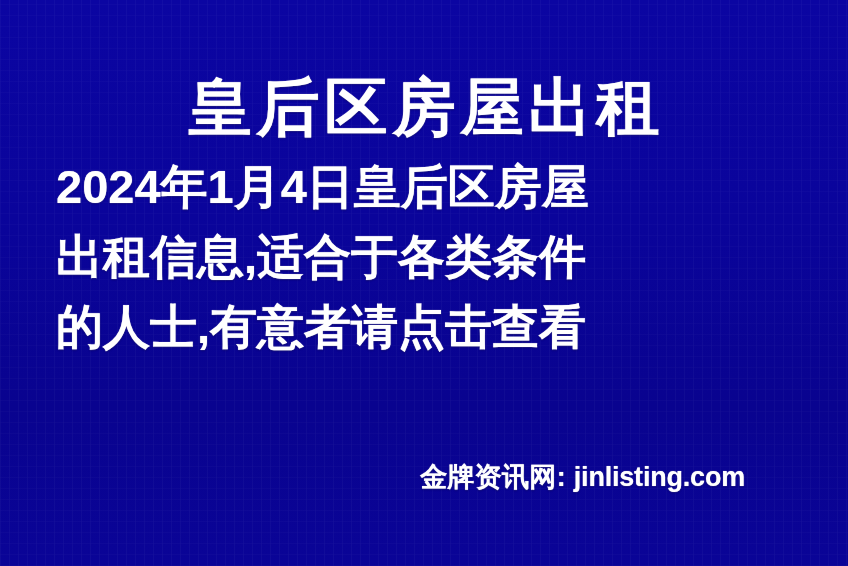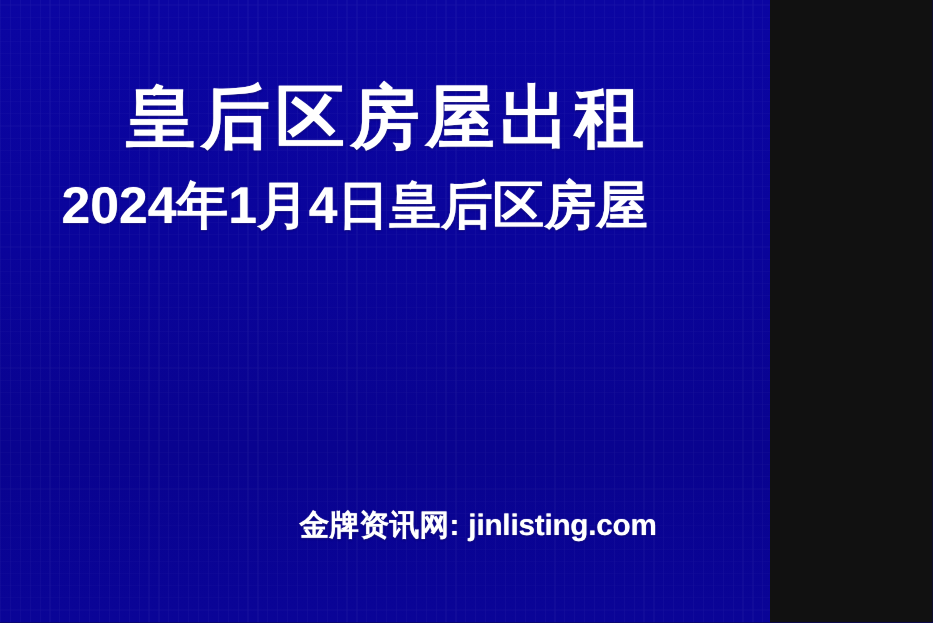--- a/index.html
+++ b/index.html
@@ -9,21 +9,21 @@
   }
 
   body {
     background: #111;
     font-family: "Liberation Sans", "DejaVu Sans", sans-serif;
   }
 
   
   #poster {
     position: relative;
-    width: 700px;
+    width: 848px;
     height: 566px;
     overflow: hidden;
     background: #0a049b;
     
     background-image:
       linear-gradient(to bottom,
         #0b05a2 0%,
         #0a049b 38%,
         #09038f 72%,
         #0a0497 100%);
@@ -103,20 +103,22 @@
 <body>
 
 <div id="poster">
 
   <div id="grain"></div>
 
   <h1 id="headline">皇后区房屋出租</h1>
 
   <div id="body-block">
     <div class="body-line">2024年1月4日皇后区房屋</div>
+    <div class="body-line">出租信息,适合于各类条件</div>
+    <div class="body-line">的人士,有意者请点击查看</div>
   </div>
 
   <div id="footer">
     <span class="site-label">金牌资讯网:</span>
     <span class="site-url">jinlisting.com</span>
   </div>
 
 </div>
 
 </body></html>

